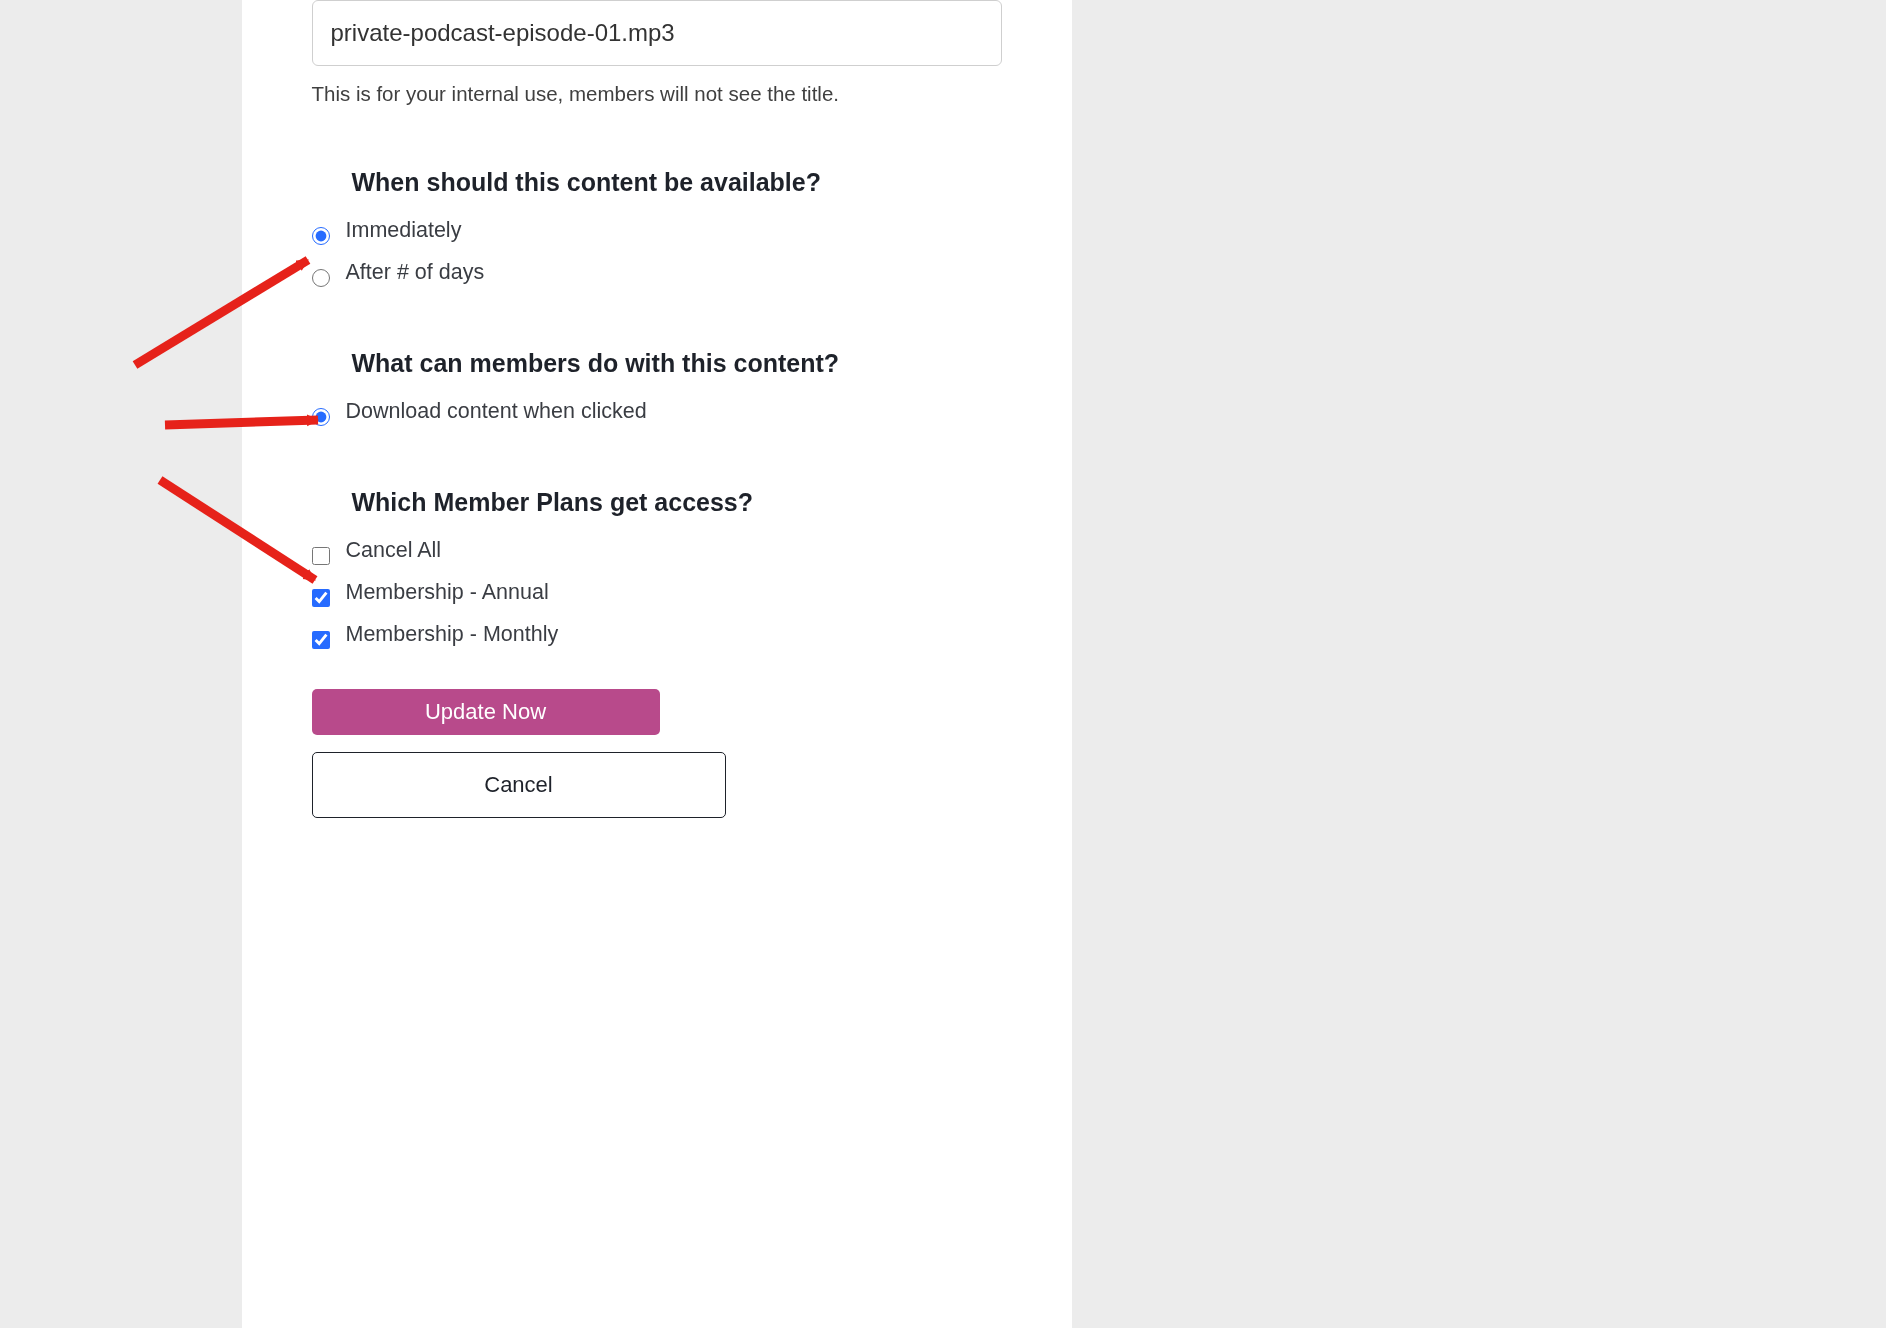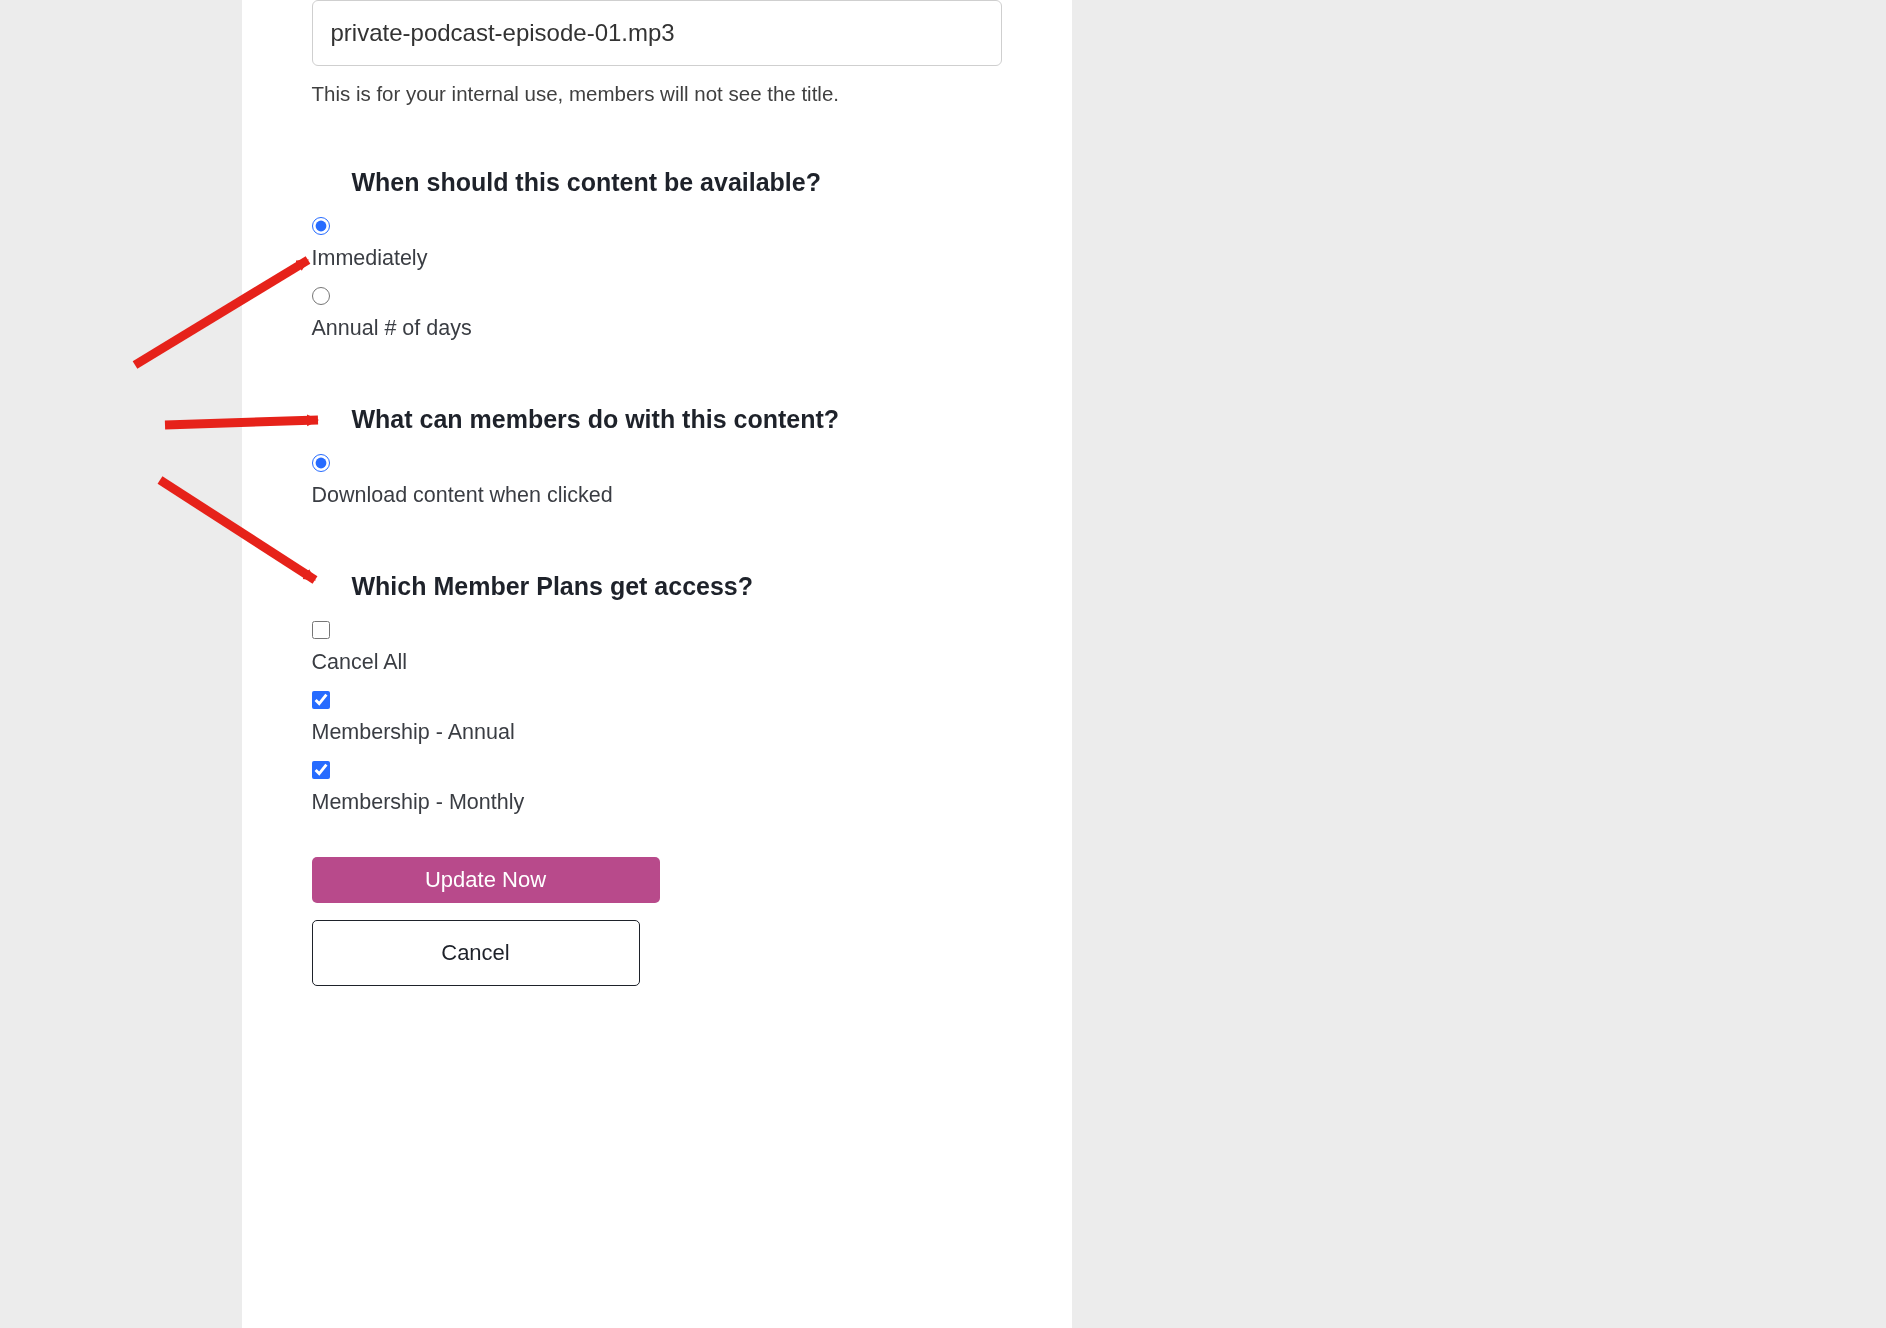--- a/index.html
+++ b/index.html
@@ -39,27 +39,26 @@
   .section-heading {
     font-size: 25px;
     font-weight: 700;
     color: #1e222a;
     margin-top: 62px;
     margin-bottom: 20px;
     margin-left: 40px;
   }
   .radio-line, .check-line {
     display: flex;
-    align-items: flex-start;
-    gap: 10px;
+    align-items: flex-end;
+    gap: 16px;
     font-size: 21.5px;
     color: #3a3d43;
     margin-bottom: 14px;
     line-height: 1.3;
-    flex-direction: column;
   }
   .radio-line input[type="radio"] {
     width: 18px;
     height: 18px;
     accent-color: #266bff;
   }
   .check-line input[type="checkbox"] {
     width: 18px;
     height: 18px;
     accent-color: #266bff;
@@ -71,21 +70,21 @@
     background: #b84a8b;
     color: #fff;
     border: none;
     border-radius: 5px;
     font-size: 22px;
     margin-top: 40px;
     cursor: pointer;
   }
   .btn-secondary {
     display: block;
-    width: 328px;
+    width: 414px;
     height: 66px;
     background: #fff;
     color: #1e222a;
     border: 1px solid #1e222a;
     border-radius: 5px;
     font-size: 22px;
     margin-top: 17px;
     cursor: pointer;
   }
   
@@ -109,21 +108,21 @@
 
   
   <h3 class="section-heading">When should this content be available?</h3>
 
   <label class="radio-line">
     <input type="radio" name="avail" checked="" style="">
     <span>Immediately</span>
   </label>
   <label class="radio-line">
     <input type="radio" name="avail" style="">
-    <span>Annual # of days</span>
+    <span>After # of days</span>
   </label>
 
   
   <h3 class="section-heading">What can members do with this content?</h3>
 
   <label class="radio-line">
     <input type="radio" name="maction" checked="" style="">
     <span>Download content when clicked</span>
   </label>
 

